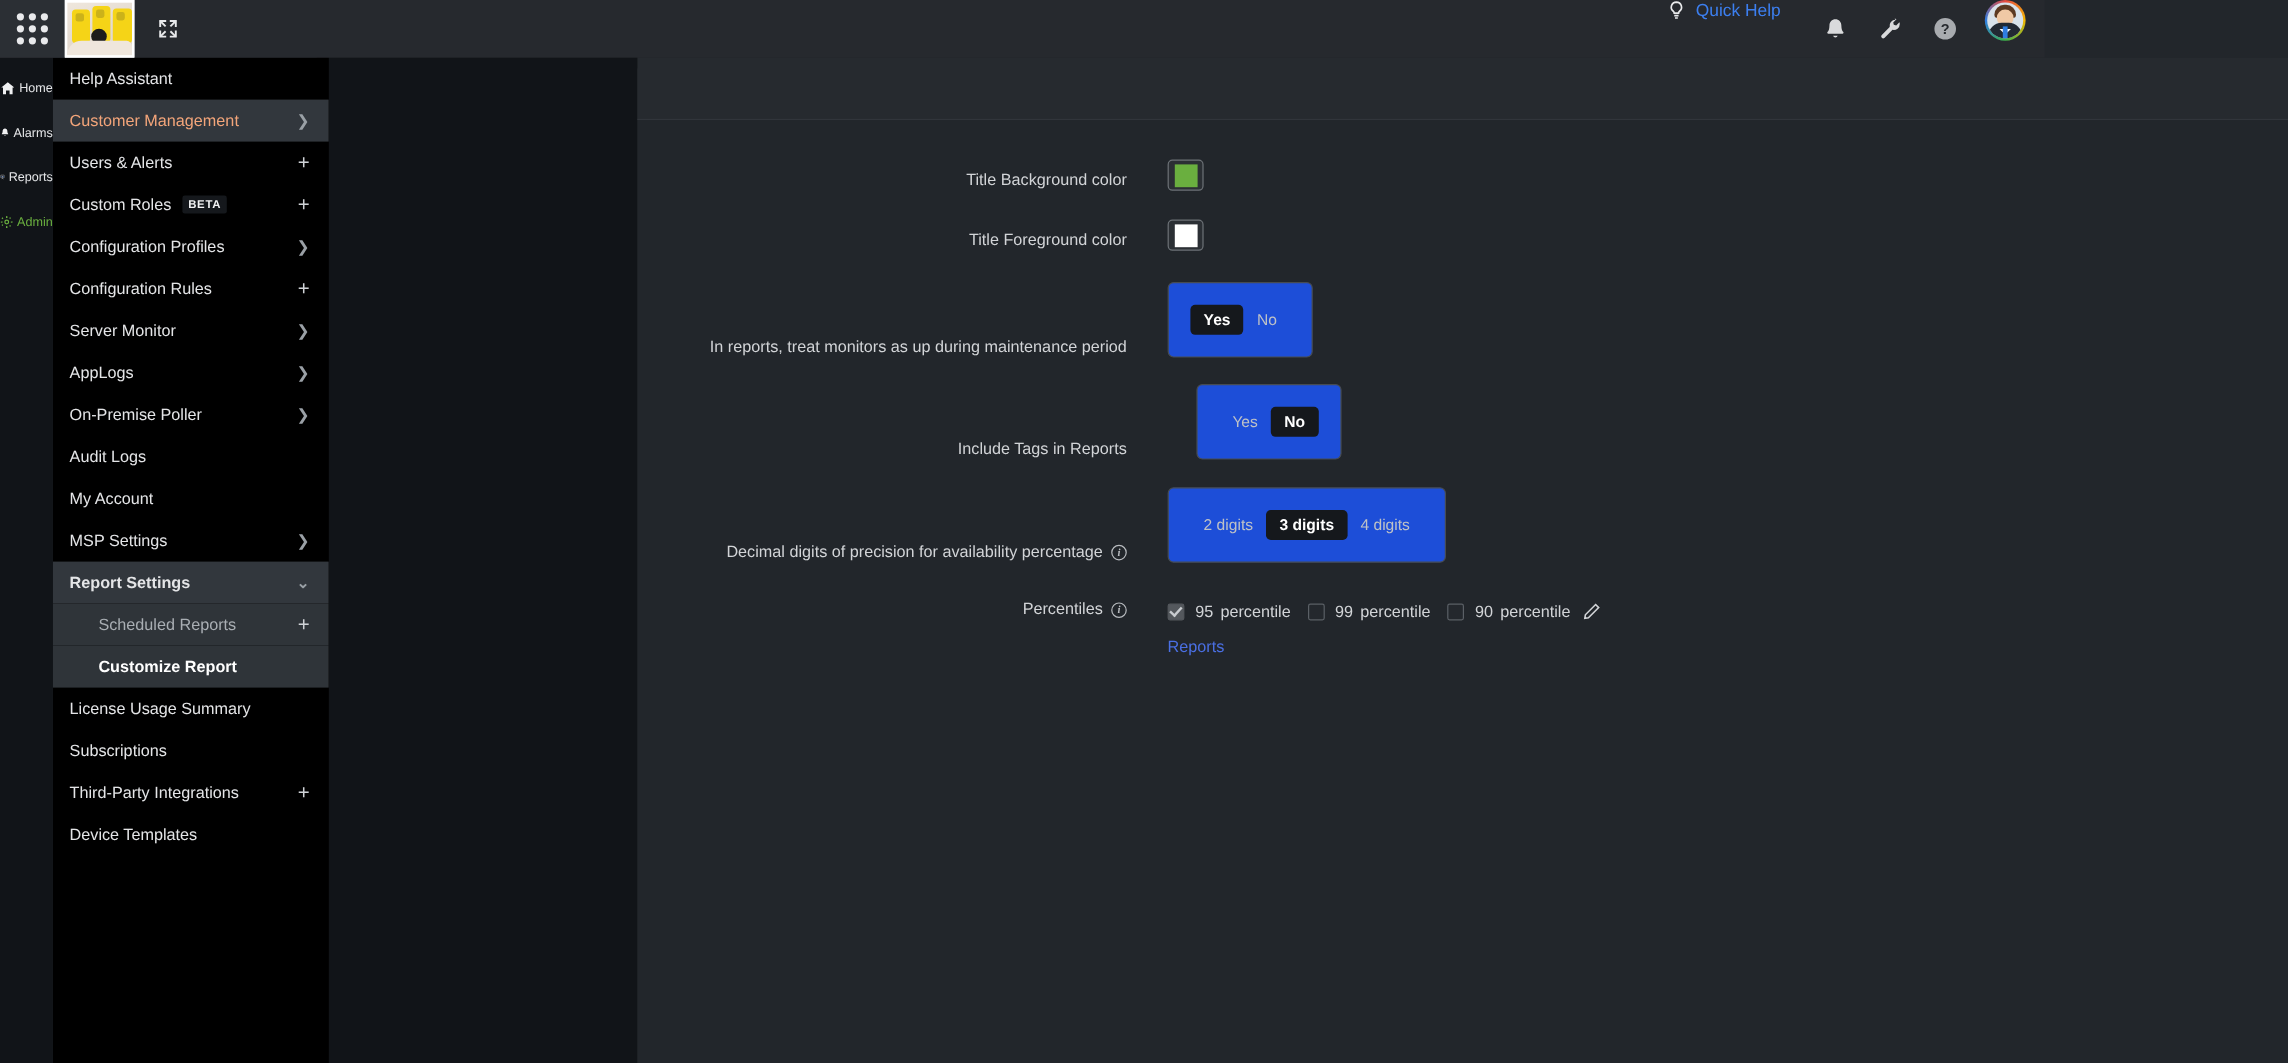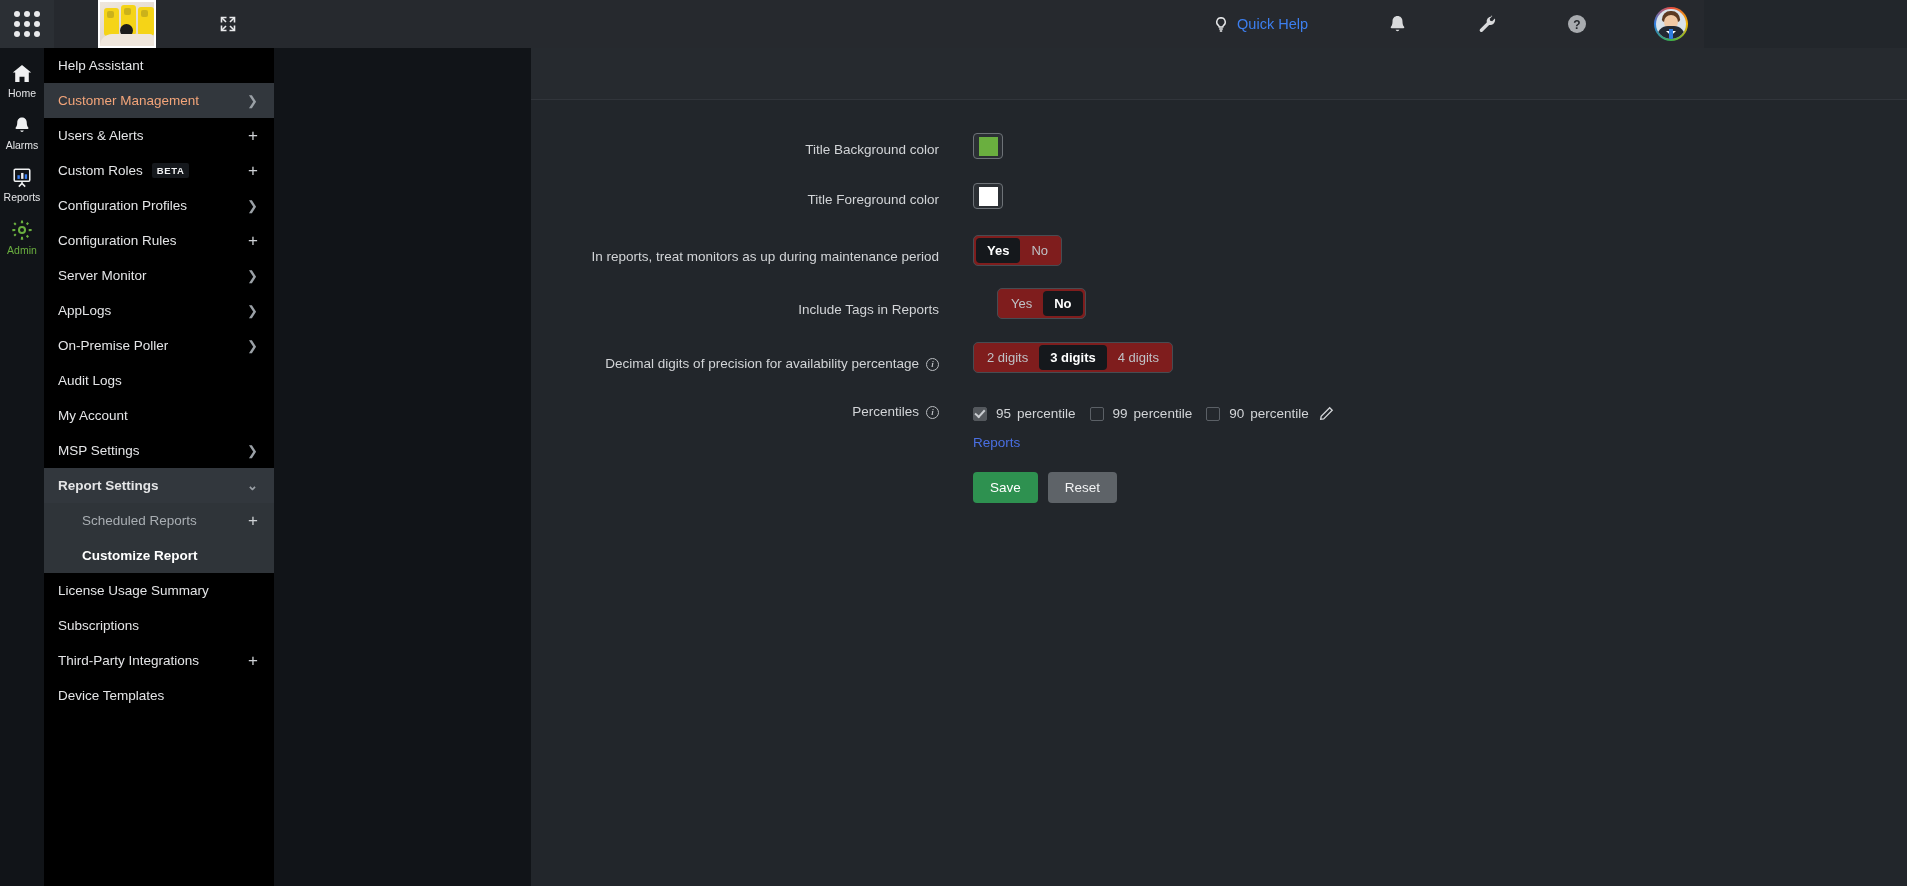--- a/index.html
+++ b/index.html
@@ -6,21 +6,21 @@
   html, body {
     width: 1907px; height: 886px;
     background: #22262b;
     font-family: "Liberation Sans", sans-serif;
     overflow: hidden;
   }
 
   
   .topbar {
     position: absolute; top: 0; left: 0; width: 1704px; height: 48px;
-    background: #26292e; display: flex; align-items: center; z-index: 40; gap: 44px;
+    background: #26292e; display: flex; align-items: flex-start; z-index: 40;
   }
   .apps-grid {
     width: 54px; height: 48px; background: #2b2f34;
     display: flex; align-items: center; justify-content: center;
   }
   .apps-grid .dots { display: grid; grid-template-columns: repeat(3, 6px); gap: 4px; }
   .apps-grid .dots i { display: block; width: 6px; height: 6px; border-radius: 50%; background: #e9eaec; }
 
   .logo-thumb {
     width: 58px; height: 48px; background: #fff;
@@ -71,21 +71,21 @@
   .avatar .tie { position: absolute; left: 13px; bottom: 0; width: 4px; height: 10px; background: #2f7de1; }
   .avatar .shirt { position: absolute; left: 10px; bottom: 0; width: 10px; height: 8px;
     background: #fff; clip-path: polygon(0 0, 100% 0, 50% 60%); }
 
   
   .rail {
     position: absolute; left: 0; top: 48px; width: 44px; height: 838px;
     background: #111418; z-index: 30; padding-top: 8px;
   }
   .rail-item {
-    width: 44px; padding: 7px 0 9px; display: flex; flex-direction: column;
+    width: 44px; padding: 7px 0 9px; display: flex; flex-direction: row;
     align-items: center; gap: 3px; cursor: pointer;
   }
   .rail-item .lbl { font-size: 10.5px; color: #e4e5e7; }
   .rail-item.active .lbl { color: #6aaf3f; }
   .rail-item svg { display: block; }
 
   
   .menu {
     position: absolute; left: 44px; top: 48px; width: 230px; height: 838px;
     background: #000000; z-index: 25; overflow: hidden;
@@ -139,21 +139,21 @@
   }
   .row .ctrl { flex: 1; }
 
   .swatch-box {
     width: 30px; height: 26px; border: 1px solid #6d7277; border-radius: 4px;
     background: #2b2f34; display: flex; align-items: center; justify-content: center; cursor: pointer;
   }
   .swatch { width: 19px; height: 19px; }
 
   .seg {
-    display: inline-flex; border: 1px solid #474c52; border-radius: 5px; padding: 2px; background: #7f1d1d;
+    display: inline-flex; border: 1px solid #474c52; border-radius: 5px; padding: 18px; background: #1d4ed8;
   }
   .seg .opt {
     padding: 4px 11px; font-size: 13px; color: #bfc2c6; border-radius: 4px; cursor: pointer; line-height: 17px;
   }
   .seg .opt.sel { background: #15181c; color: #ffffff; font-weight: bold; }
 
   .pct-row { display: flex; align-items: center; gap: 0; padding-top: 6px; }
   .pct-item { display: flex; align-items: center; margin-right: 14px; }
   .cbox {
     width: 14px; height: 14px; border: 1px solid #5b6066; border-radius: 2px;
@@ -490,21 +490,17 @@
             </svg>
           </span>
         </div>
       </div>
     </div>
 
     <div class="row">
       <div class="label"></div>
       <div class="ctrl">
         <span class="preview-link">Reports</span>
-        <div class="btn-row">
-          <button class="btn btn-save">Save</button>
-          <button class="btn btn-reset">Reset</button>
-        </div>
       </div>
     </div>
 
   </div>
 </div>
 
 </body></html>

